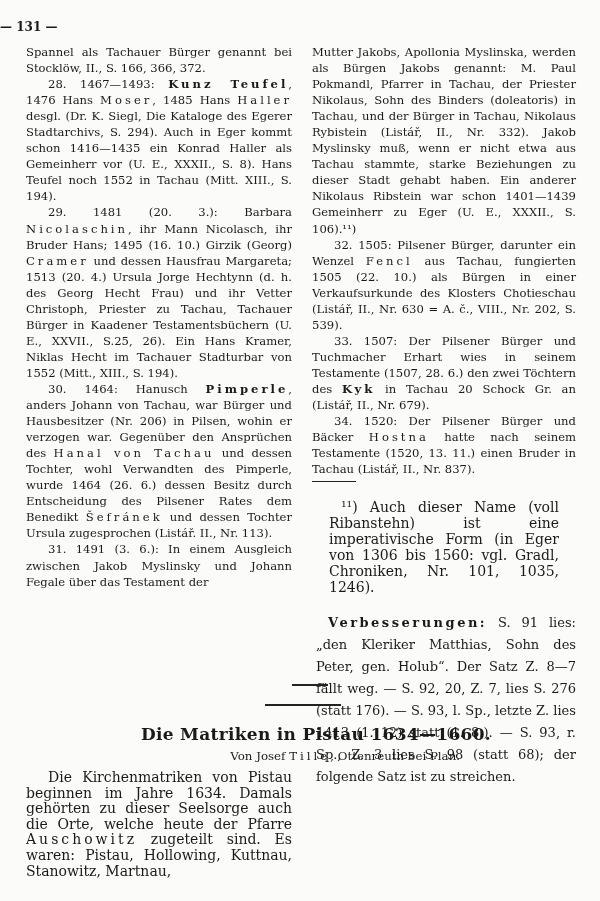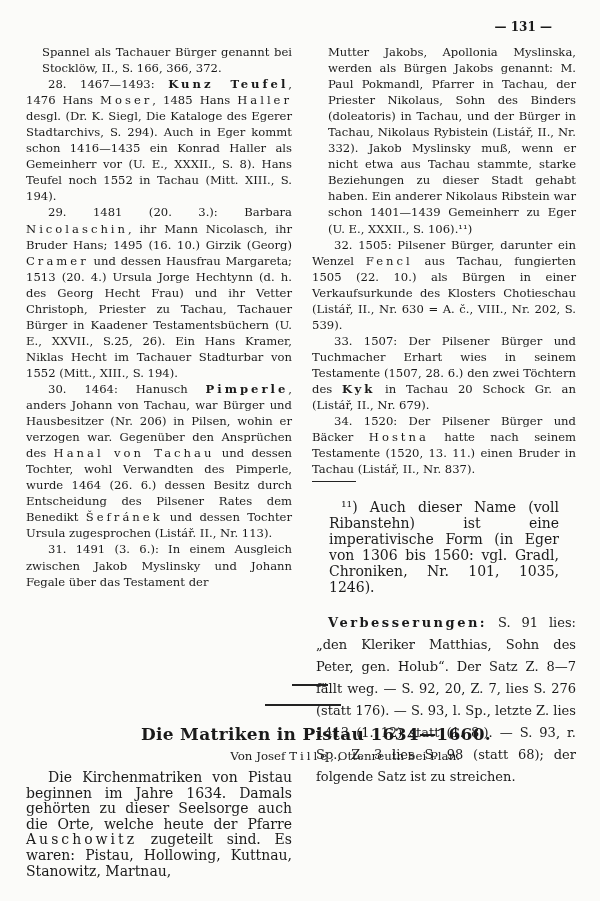--- a/index.html
+++ b/index.html
@@ -5,32 +5,32 @@
   html, body { margin: 0; padding: 0; }
   body {
     width: 600px; height: 901px; overflow: hidden;
     background: #fbfbf9;
     color: #1a1a1a;
     font-family: "DejaVu Serif", serif;
     position: relative;
   }
   .page-number {
     position: absolute; top: 20px; left: 0; width: 552px;
-    text-align: right; font-size: 12px; font-weight: bold;
+    text-align: left; font-size: 12px; font-weight: bold;
     font-family: "DejaVu Serif", serif;
   }
   .col {
     position: absolute; top: 44px;
     font-size: 11.6px; line-height: 16.05px;
     text-align: justify; hyphens: manual;
   }
   .col-left { left: 26px; width: 266px; }
   .col-right { left: 312px; width: 264px; }
   .para { margin: 0; text-indent: 22px; }
-  .para.noindent { text-indent: 0; margin-left: 16px; }
+  .para.noindent { text-indent: 0; }
   .sp { letter-spacing: 3px; }
   .b { font-weight: bold; }
   .fn-rule { width: 44px; border-top: 1px solid #222; margin: 4px 0 3px 0; }
   .footnote { font-size: 14px; line-height: 16px; margin: 17px; text-indent: 12px; }
   .corr { font-size: 13px; line-height: 22px; margin: 4px 0 0 4px; text-indent: 12px; }
   .corr-label { letter-spacing: 2.5px; font-weight: bold; }
   .divider-short {
     position: absolute; top: 684px; left: 292px; width: 36px;
     border-top: 2px solid #222;
   }

